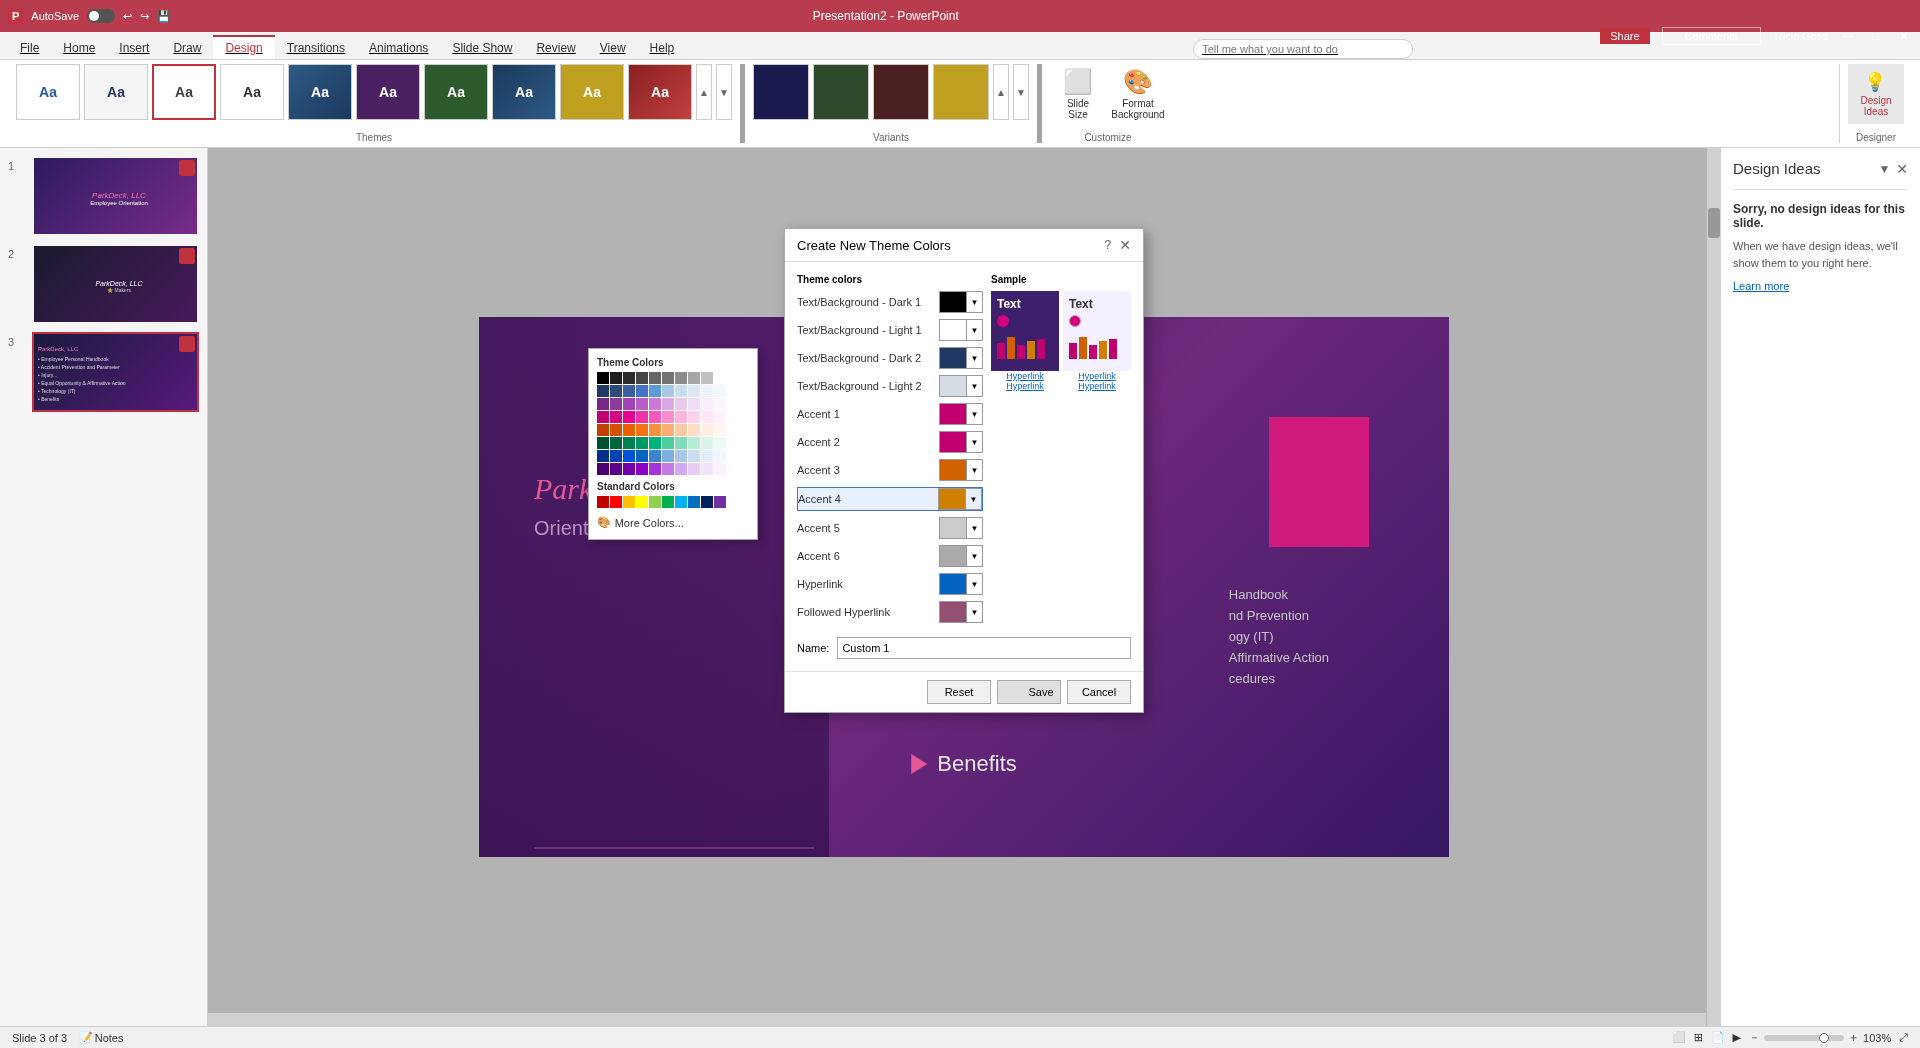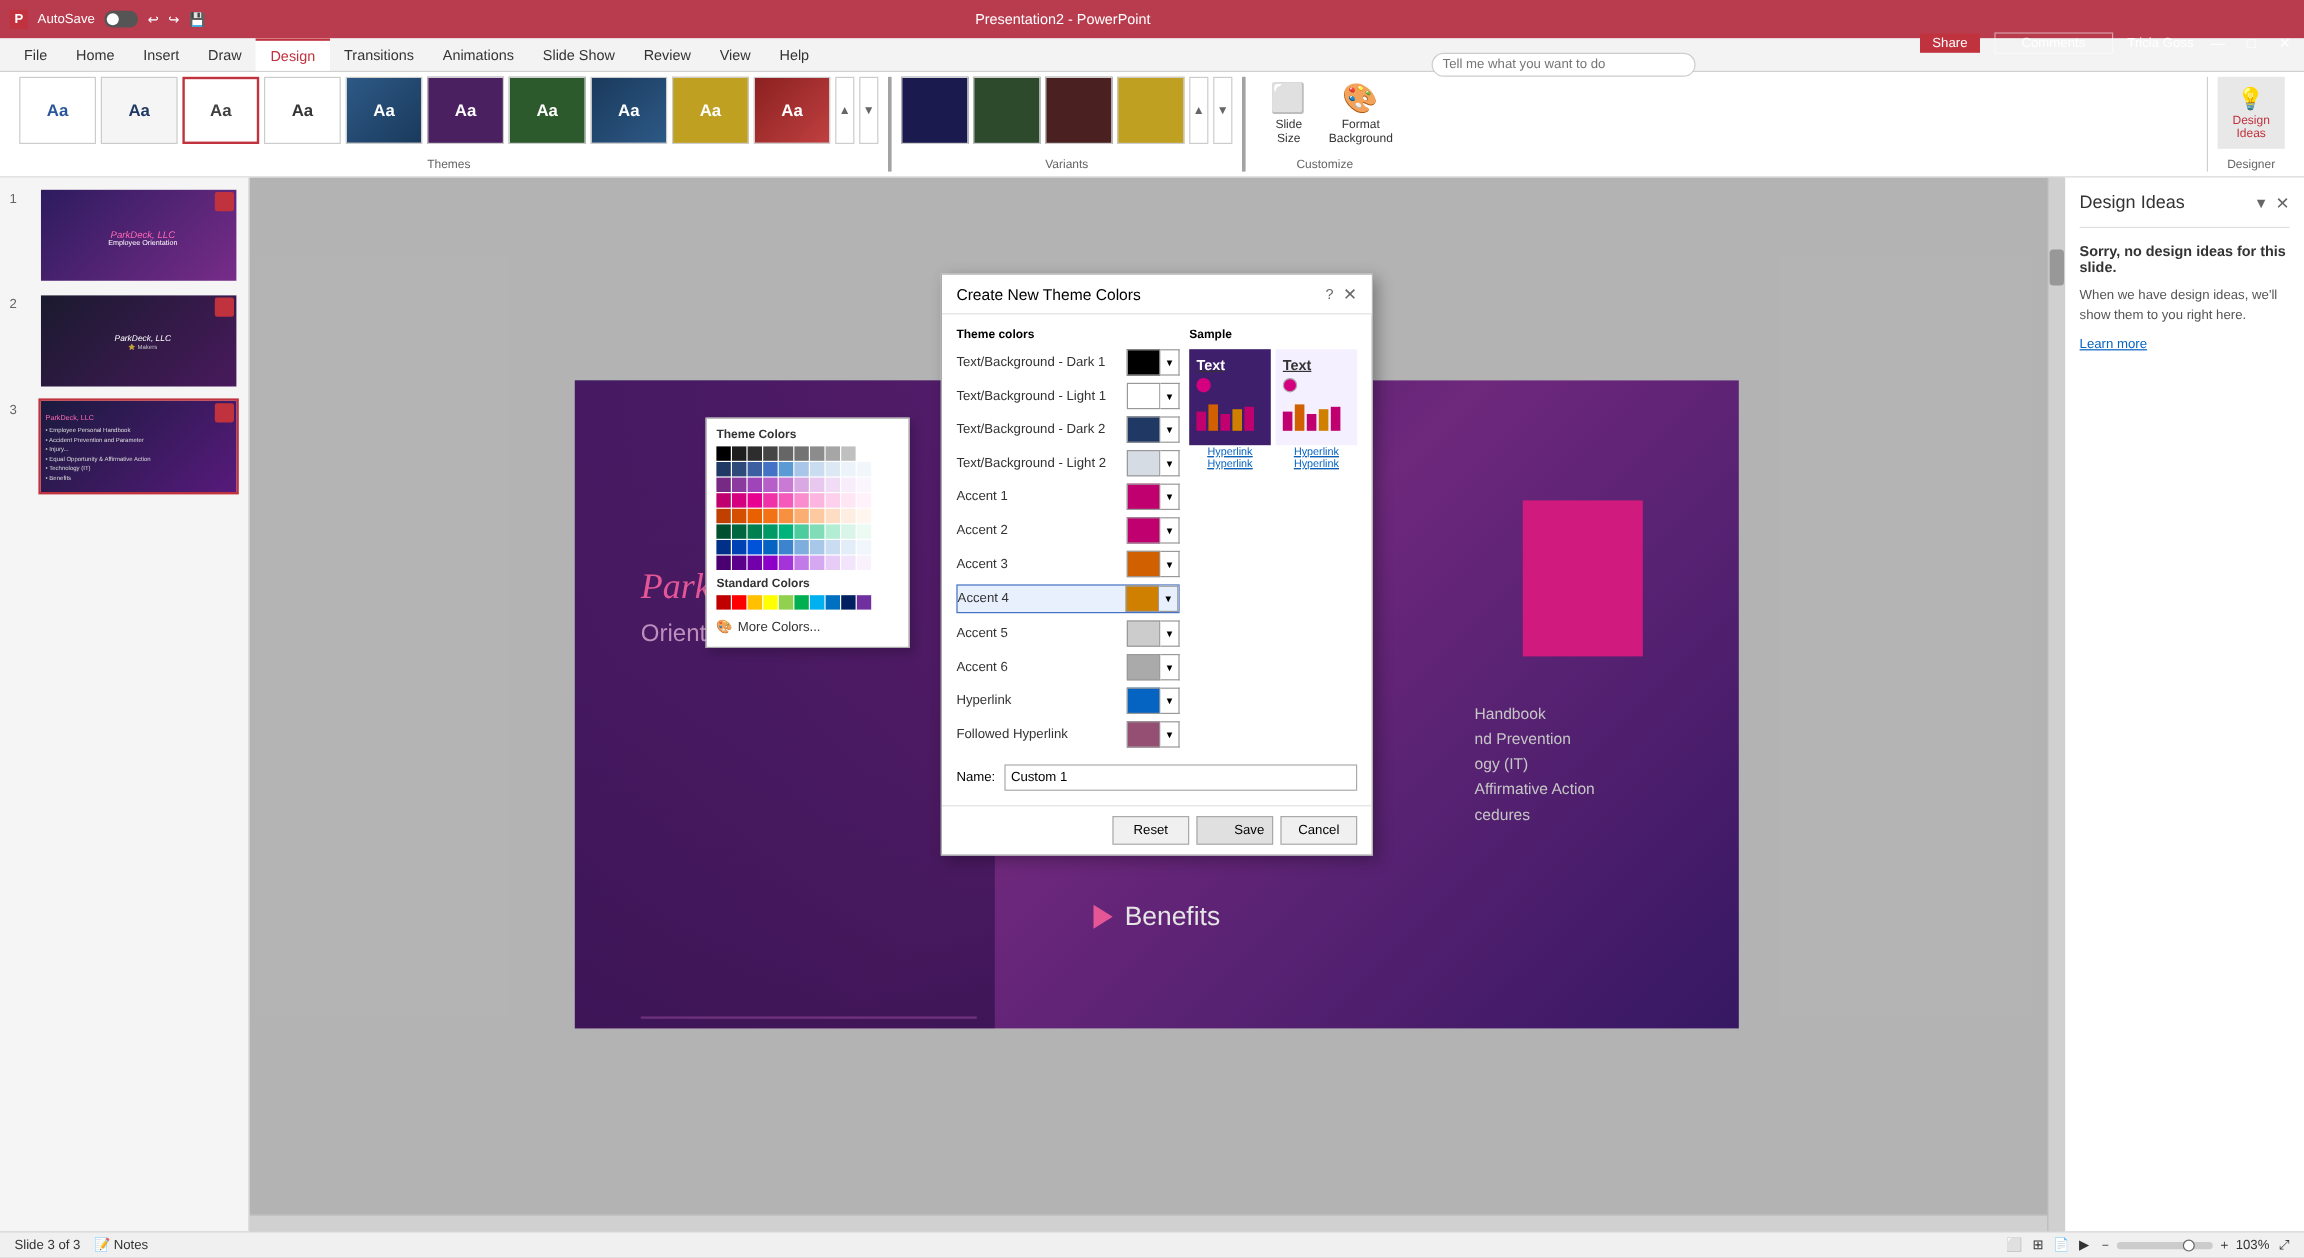--- a/index.html
+++ b/index.html
@@ -9,33 +9,34 @@
     #titlebar {
       height: 32px; background: #b83c4e; display: flex; align-items: center; justify-content: space-between; padding: 0 8px; color: white;
     }
     #titlebar .left { display: flex; align-items: center; gap: 8px; font-size: 11px; }
     #titlebar .center { font-size: 12px; }
     #titlebar .right { display: flex; align-items: center; gap: 12px; font-size: 11px; margin-top: 40px; }
     #titlebar .win-btn { width: 16px; height: 16px; display: flex; align-items: center; justify-content: center; cursor: pointer; font-size: 12px; }
 
     
     #ribbon-tabs {
-      height: 28px; background: #f3f3f3; display: flex; border-bottom: 1px solid #d0d0d0;
+      height: 28px; background: #f3f3f3; display: flex; align-items: flex-end; border-bottom: 1px solid #d0d0d0;
       padding-left: 8px;
+      text-decoration: underline;
     }
     .ribbon-tab {
       padding: 4px 12px; font-size: 12px; cursor: pointer; color: #333; border: none; background: transparent;
     }
     .ribbon-tab.active { background: white; color: #c0323e; border-top: 2px solid #c0323e; }
 
     
     #ribbon {
       height: 88px; background: white; border-bottom: 1px solid #d0d0d0; display: flex; padding: 4px 8px;
     }
-    .ribbon-section { display: flex; flex-direction: column; padding: 0 8px; border-right: 3px solid #a3a3a3; }
+    .ribbon-section { display: flex; flex-direction: column; padding: 0 8px; border-right: 5px solid #a3a3a3; }
     .ribbon-section-label { font-size: 10px; color: #666; text-align: center; margin-top: auto; padding-top: 4px; }
     .ribbon-items { display: flex; gap: 4px; flex: 1; align-items: flex-start; }
 
     
     .theme-thumb {
       width: 64px; height: 56px; border: 1px solid #ccc; cursor: pointer; display: flex; align-items: center; justify-content: center; font-size: 11px; background: white; position: relative; overflow: hidden;
     }
 
     
     .variant-thumb {
@@ -147,21 +148,21 @@
     .design-panel-title { font-size: 15px; font-weight: 500; color: #333; }
     .design-ideas-msg { font-size: 12px; color: #333; font-weight: bold; margin-bottom: 8px; }
     .design-ideas-sub { font-size: 11px; color: #555; line-height: 1.5; margin-bottom: 8px; }
     .design-ideas-link { font-size: 11px; color: #0563c1; cursor: pointer; text-decoration: underline; }
 
     
     .themes-scroll-arrow { width: 16px; height: 56px; display: flex; align-items: center; justify-content: center; cursor: pointer; color: #666; font-size: 10px; background: white; border: 1px solid #ccc; }
 
     
     .sample-box {
-      width: 68px; display: flex; flex-direction: column; align-items: center; font-size: 9px; color: #333; text-decoration: underline;
+      width: 68px; display: flex; flex-direction: column; align-items: center; font-size: 9px; color: #333;
     }
     .sample-links { font-size: 9px; color: #0563c1; text-decoration: underline; text-align: center; }
 
     
     .status-right { display: flex; align-items: center; gap: 8px; }
     .zoom-control { display: flex; align-items: center; gap: 4px; font-size: 11px; }
   </style>
 </head>
 <body>
 

